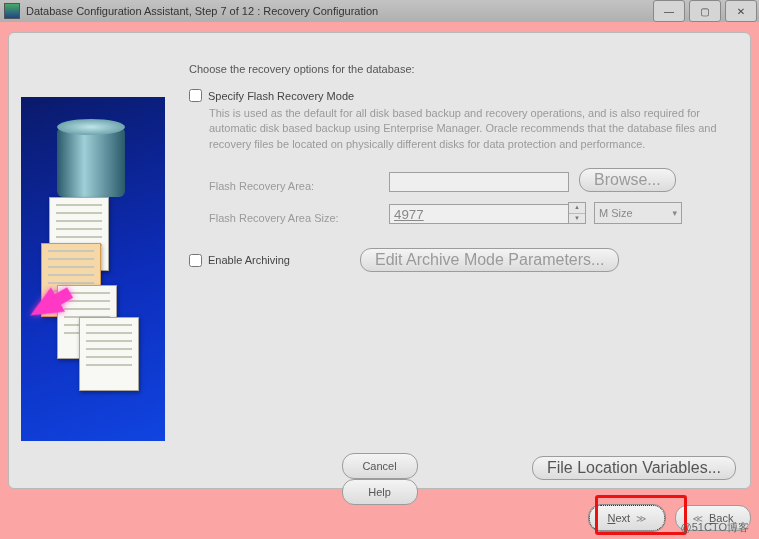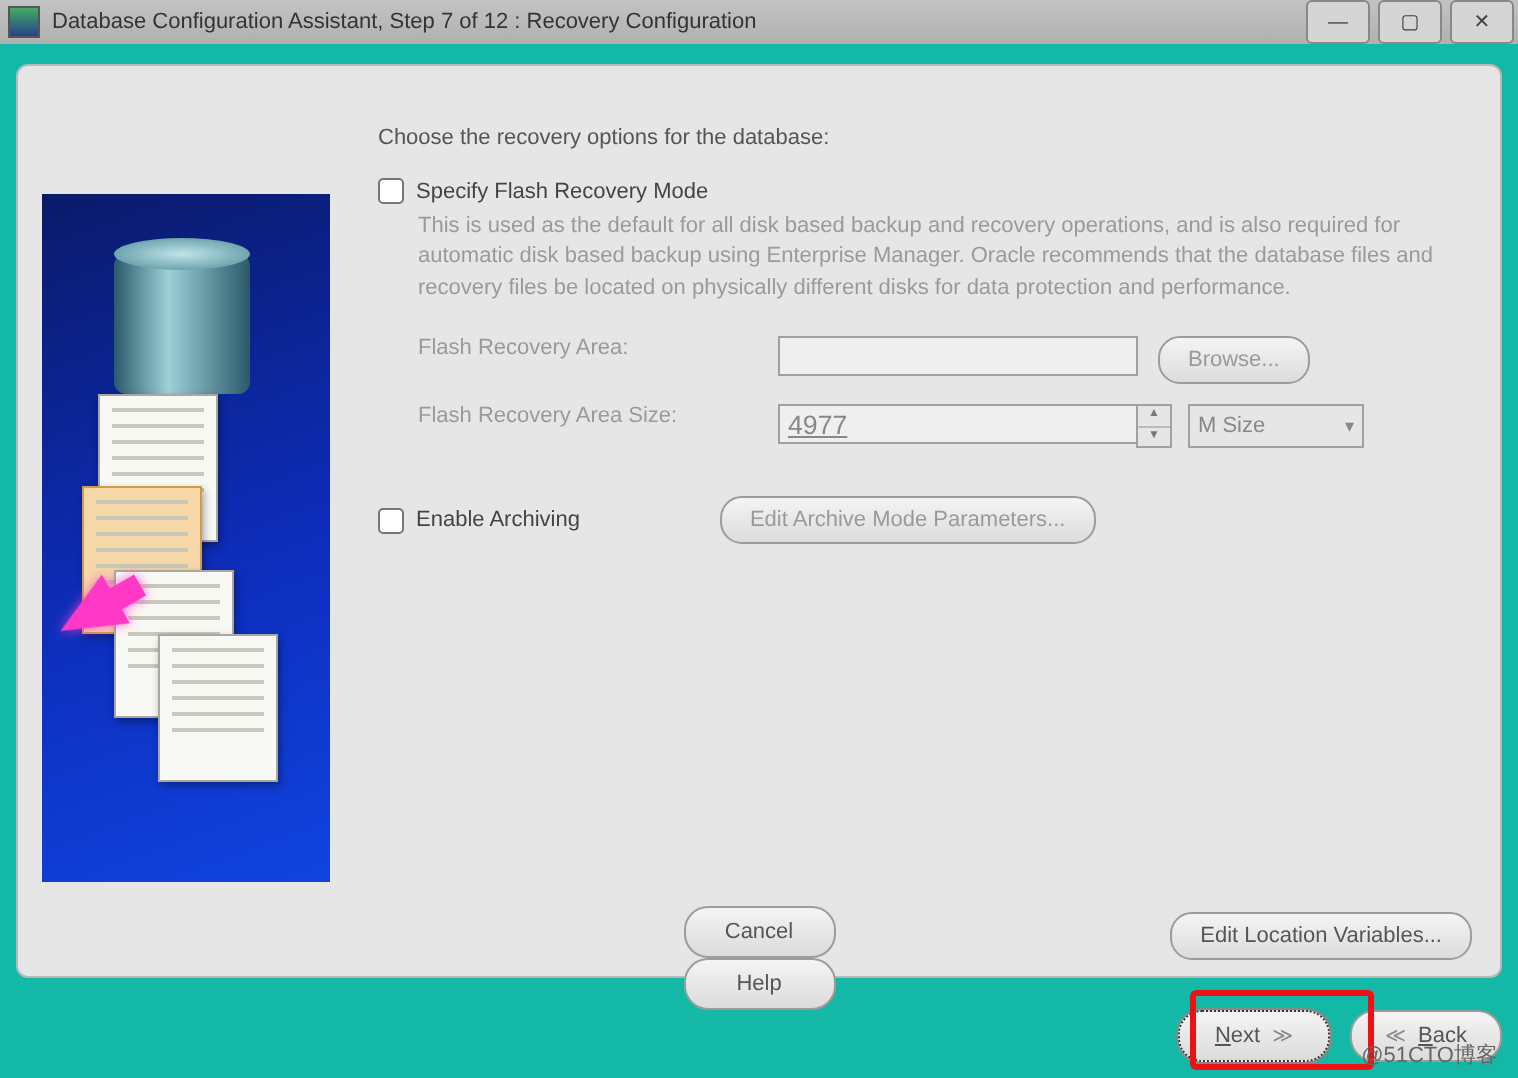--- a/index.html
+++ b/index.html
@@ -37,21 +37,21 @@
     width: 30px; height: 20px;
     border: 1px solid #888; border-radius: 3px;
     margin-left: 4px;
     background: #d5d5d5;
     display: flex; align-items: center; justify-content: center;
     font-family: Arial; font-size: 10px; color: #444;
   }
   .client {
     position: absolute;
     top: 22px; left: 0; right: 0; bottom: 0;
-    background: #14b8a6;
+    background: #fca5a5;
   }
   .main-panel {
     position: absolute;
     left: 8px; top: 10px; right: 8px; bottom: 50px;
     border: 1px solid #b9b9b9;
     border-radius: 6px;
     background: #e6e6e6;
     overflow: hidden;
   }
   .wizard-image {
@@ -101,21 +101,21 @@
   }
   .heading { color: #555; margin-bottom: 14px; }
   .check-row { display: flex; align-items: center; margin-bottom: 4px; }
   .check-row input { margin: 0 6px 0 0; }
   .check-label { color: #444; }
   .desc {
     color: #9a9a9a; font-size: 11px; line-height: 1.4;
     margin: 4px 0 16px 20px;
   }
   .form-row {
-    display: flex; align-items: flex-start; margin: 6px 0 10px 20px;
+    display: flex; align-items: flex-end; margin: 6px 0 10px 20px;
   }
   .form-row .fl { width: 180px; color: #9a9a9a; }
   .txt {
     height: 18px; border: 1px solid #a0a0a0; background: #efefef;
     padding: 0 4px; color: #888; width: 170px; text-decoration: underline;
   }
   .spinner { width: 16px; height: 20px; border: 1px solid #a0a0a0; background: #e6e6e6; display: flex; flex-direction: column; margin-left: -1px;}
   .spinner div { flex: 1; font-size: 6px; text-align: center; color: #777; line-height: 8px; }
   .spinner div:first-child { border-bottom: 1px solid #bbb; }
   .select {
@@ -123,21 +123,21 @@
     border: 1px solid #a0a0a0; background: #e6e6e6;
     display: flex; align-items: center; padding: 0 4px;
     color: #888; position: relative;
   }
   .select::after { content: "▾"; position: absolute; right: 4px; color: #888; font-size: 9px; }
   .btn {
     height: 22px; border: 1px solid #9c9c9c; border-radius: 11px;
     background: linear-gradient(#f4f4f4, #dcdcdc);
     padding: 0 14px; color: #555;
     display: inline-flex; align-items: center; justify-content: center;
-    font-size: 11px;
+    font-size: 16px;
     cursor: default;
   }
   .btn.disabled { color: #9a9a9a; }
   .archive-row { display: flex; align-items: center; margin-top: 24px; }
   .archive-row .right { margin-left: auto; }
   .bottom-bar-right {
     position: absolute; right: 14px; bottom: 8px;
   }
   .footer {
     position: absolute; left: 8px; right: 8px; bottom: 8px;
@@ -249,21 +249,21 @@
 
       <div class="archive-row">
         <input type="checkbox" style="margin: 0px 6px 0px 0px;">
         <span class="check-label">Enable Archiving</span>
         <span class="btn disabled right" style="margin-left:70px;">Edit Archive Mode Parameters...</span>
       </div>
 
     </div>
 
     <div class="bottom-bar-right">
-      <span class="btn">Edit Location Variables...</span>
+      <span class="btn">File Location Variables...</span>
     </div>
 
   </div>
 
   <div class="footer">
     <span class="nav-btn">
       <span>Cancel</span>
     </span>
     <span style="width:10px;"></span>
     <span class="nav-btn">

